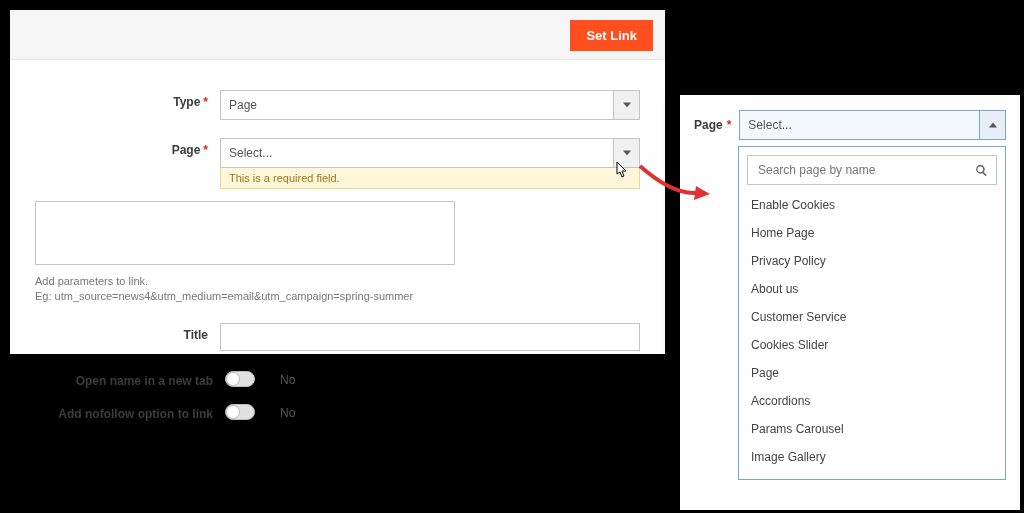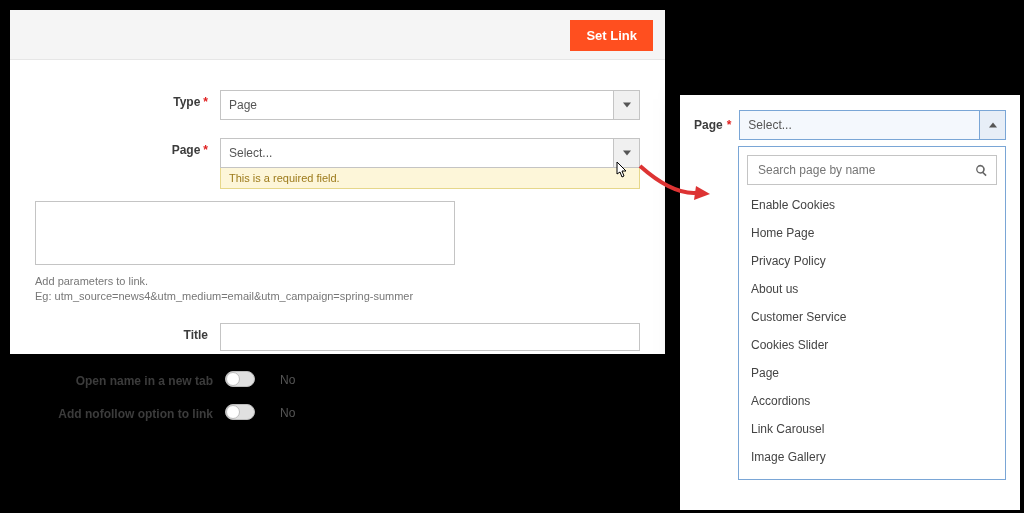--- a/index.html
+++ b/index.html
@@ -338,17 +338,17 @@
     </div>
     <div class="opt-list">
       <div class="opt">Enable Cookies</div>
       <div class="opt">Home Page</div>
       <div class="opt">Privacy Policy</div>
       <div class="opt">About us</div>
       <div class="opt">Customer Service</div>
       <div class="opt">Cookies Slider</div>
       <div class="opt">Page</div>
       <div class="opt">Accordions</div>
-      <div class="opt">Link Carousel</div>
+      <div class="opt">Params Carousel</div>
       <div class="opt">Image Gallery</div>
     </div>
   </div>
 </div>
 
 </body></html>

